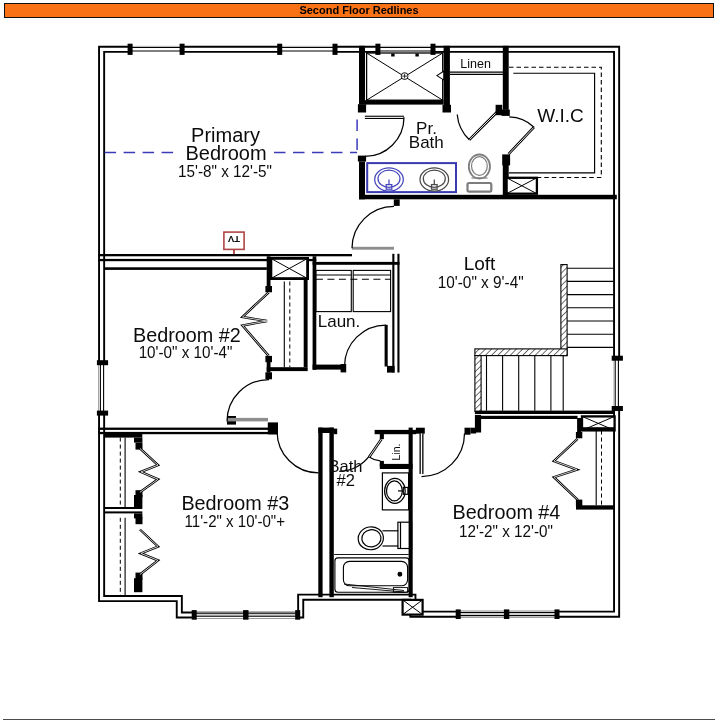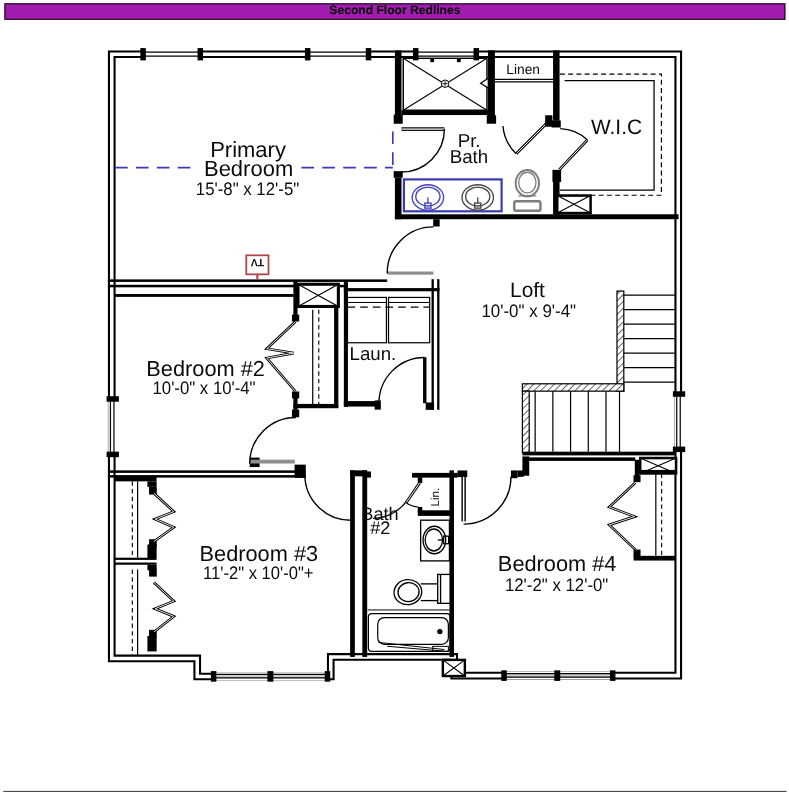--- a/index.html
+++ b/index.html
@@ -1,17 +1,17 @@
 <!DOCTYPE html>
 <html><head>
 <meta charset="utf-8">
 <style>
   html,body{margin:0;padding:0;background:#fff;width:717px;height:726px;overflow:hidden;}
   .page{position:relative;width:717px;height:726px;font-family:"Liberation Sans",sans-serif;}
-  .titlebar{position:absolute;left:4px;top:3px;width:708px;height:13px;background:#a21caf;border:1.5px solid #111;text-align:center;font-size:11px;font-weight:bold;line-height:13px;color:#000;}
+  .titlebar{position:absolute;left:4px;top:3px;width:708px;height:13px;background:#f97316;border:1.5px solid #111;text-align:center;font-size:11px;font-weight:bold;line-height:13px;color:#000;}
   .footrule{position:absolute;left:3px;top:719px;width:712px;height:1.3px;background:#4a4a4a;}
   svg text{font-family:"Liberation Sans",sans-serif;fill:#0c0c0c;}
 </style>
 </head>
 <body>
 <div class="page">
 
 <div class="titlebar">Second Floor Redlines</div>
 
 <div class="footrule"></div>

